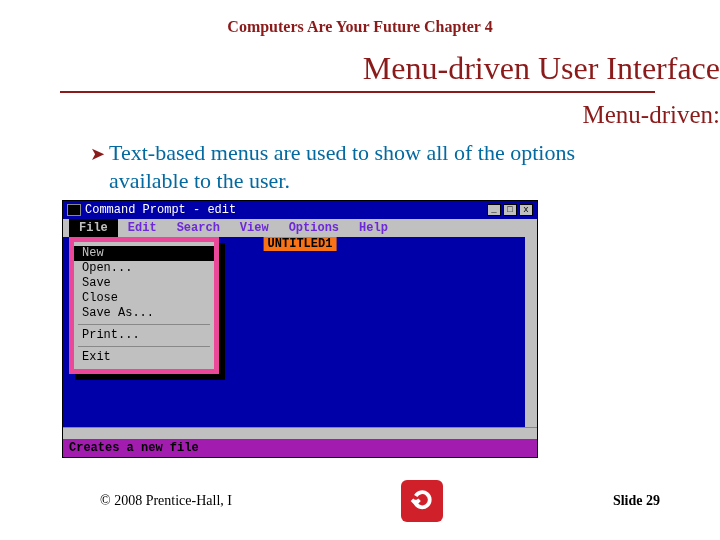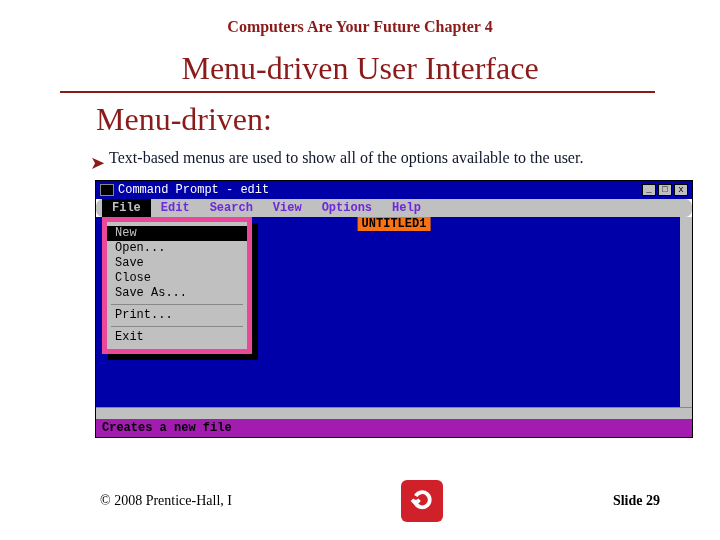--- a/index.html
+++ b/index.html
@@ -11,62 +11,62 @@
     position: relative;
   }
   .header-title {
     text-align: center;
     color: #8B1A1A;
     font-weight: bold;
     font-size: 16px;
     padding-top: 18px;
   }
   .main-title {
-    text-align: center;
+    text-align: right;
     color: #8B1A1A;
     font-size: 32px;
     font-weight: normal;
     margin-top: 14px;
   }
   .content-line {
     height: 2px;
     background: #8B1A1A;
     width: 595px;
     margin-left: 60px;
     margin-top: 4px;
   }
   .subhead {
     color: #8B1A1A;
-    font-size: 32px;
+    font-size: 25px;
     margin-left: 96px;
     margin-top: 8px;
+    text-align: right;
   }
   .bullet-row {
     display: flex;
     align-items: flex-start;
     margin-left: 90px;
     margin-top: 10px;
     width: 560px;
   }
   .bullet-arrow {
     color: #8B1A1A;
     font-size: 18px;
     margin-right: 4px;
     margin-top: 4px;
     font-family: Arial, sans-serif;
   }
   .bullet-text {
-    color: #0f172a;
-    font-size: 16px;
+    color: #0369a1;
+    font-size: 22px;
     line-height: 1.25;
-    text-align: right;
   }
   .cmd-window {
-    width: 598px;
-    margin-left: 95px;
+    width: 476px;
+    margin-left: 62px;
     margin-top: 6px;
     border: 1px solid #000;
     font-family: "Courier New", monospace;
   }
   .cmd-title {
     background: #0000a8;
     color: #fff;
     font-size: 12px;
     padding: 2px 4px;
     display: flex;
@@ -81,21 +81,20 @@
     background:#c0c0c0; border:1px solid #000;
     font-size:9px; text-align:center; line-height:10px;
     color:#000;
   }
   .cmd-menubar {
     background:#c0c0c0;
     display:flex;
     font-size:12px;
     font-weight:bold;
     padding-left:6px;
-    border-radius:7px;
   }
   .cmd-menubar span {
     padding: 2px 10px;
     color:#6d28d9;
   }
   .cmd-menubar .active {
     background:#000; color:#c0c0c0;
   }
   .cmd-body {
     position:relative;

